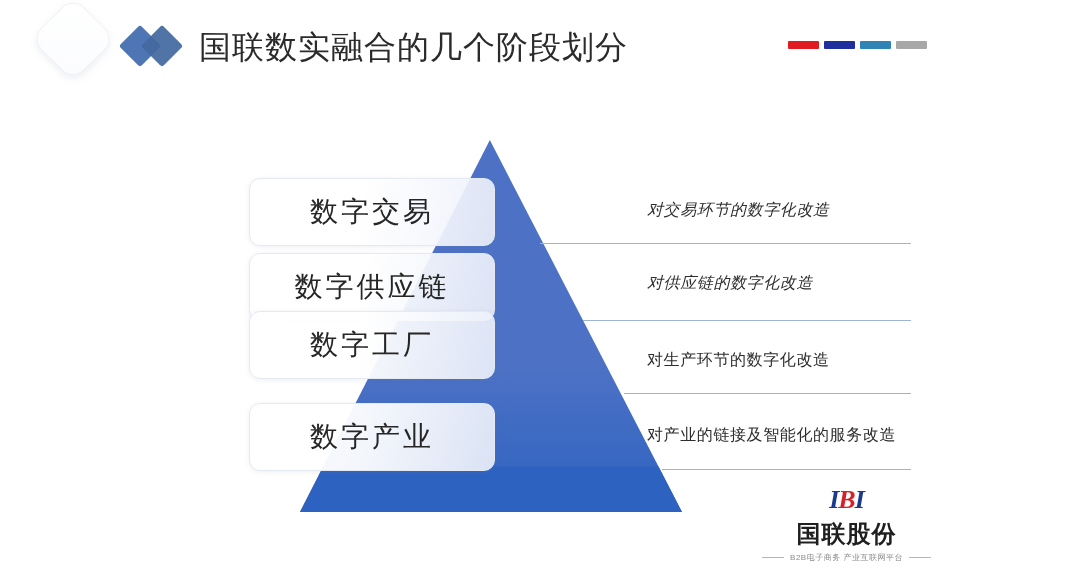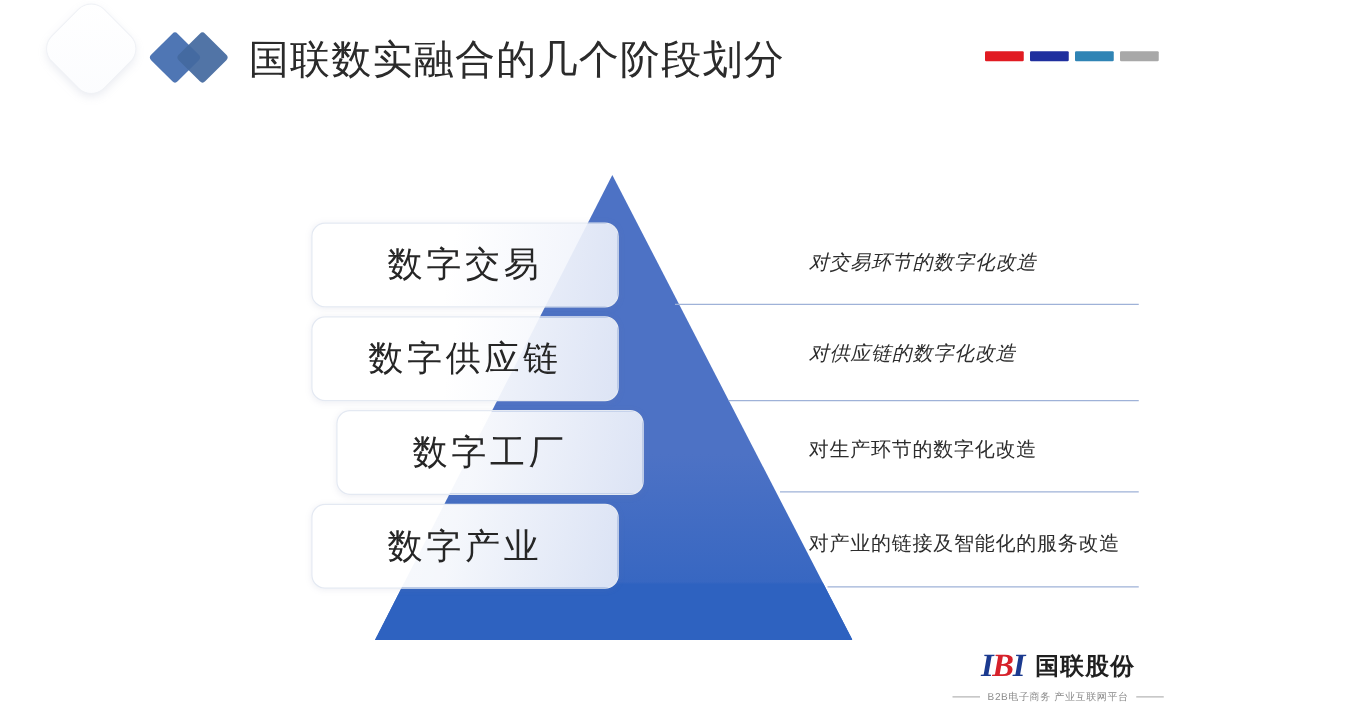--- a/index.html
+++ b/index.html
@@ -140,33 +140,34 @@
     right: 38px;
     bottom: 12px;
     text-align: center;
     width: 175px;
   }
   .logo-row {
     display: flex;
     align-items: center;
     justify-content: center;
     gap: 9px;
+    flex-direction: column;
   }
   .logo-mark {
     font-family: "Liberation Serif", "DejaVu Serif", serif;
     font-style: italic;
     font-weight: bold;
     font-size: 26px;
     letter-spacing: -1px;
     line-height: 1;
   }
   .logo-mark .i1, .logo-mark .i2 { color: #1b3a8f; }
   .logo-mark .bm { color: #d6212a; }
   .logo-name {
-    font-size: 19px;
+    font-size: 24px;
     font-weight: bold;
     color: #1f1f1f;
     letter-spacing: 1px;
     line-height: 1;
   }
   .logo-sub {
     margin-top: 6px;
     display: flex;
     align-items: center;
     justify-content: center;
@@ -215,21 +216,21 @@
       <div class="rule" style="top: 469px; left: 662px; width: 249px;"></div>
     </div>
 
   <div id="stages-layer">
       <div class="stage-box" style="top: 178px;">
         <span class="stage-label">数字交易</span>
       </div>
       <div class="stage-box" style="top: 253px;">
         <span class="stage-label">数字供应链</span>
       </div>
-      <div class="stage-box" style="top: 328px; margin-left: 20px;">
+      <div class="stage-box" style="top: 311px;">
         <span class="stage-label">数字工厂</span>
       </div>
       <div class="stage-box" style="top: 403px;">
         <span class="stage-label">数字产业</span>
       </div>
     </div>
 
   <div id="desc-layer">
       <div class="desc" style="top: 200px; font-style: italic;">对交易环节的数字化改造</div>
       <div class="desc" style="top: 273px; font-style: italic;">对供应链的数字化改造</div>

